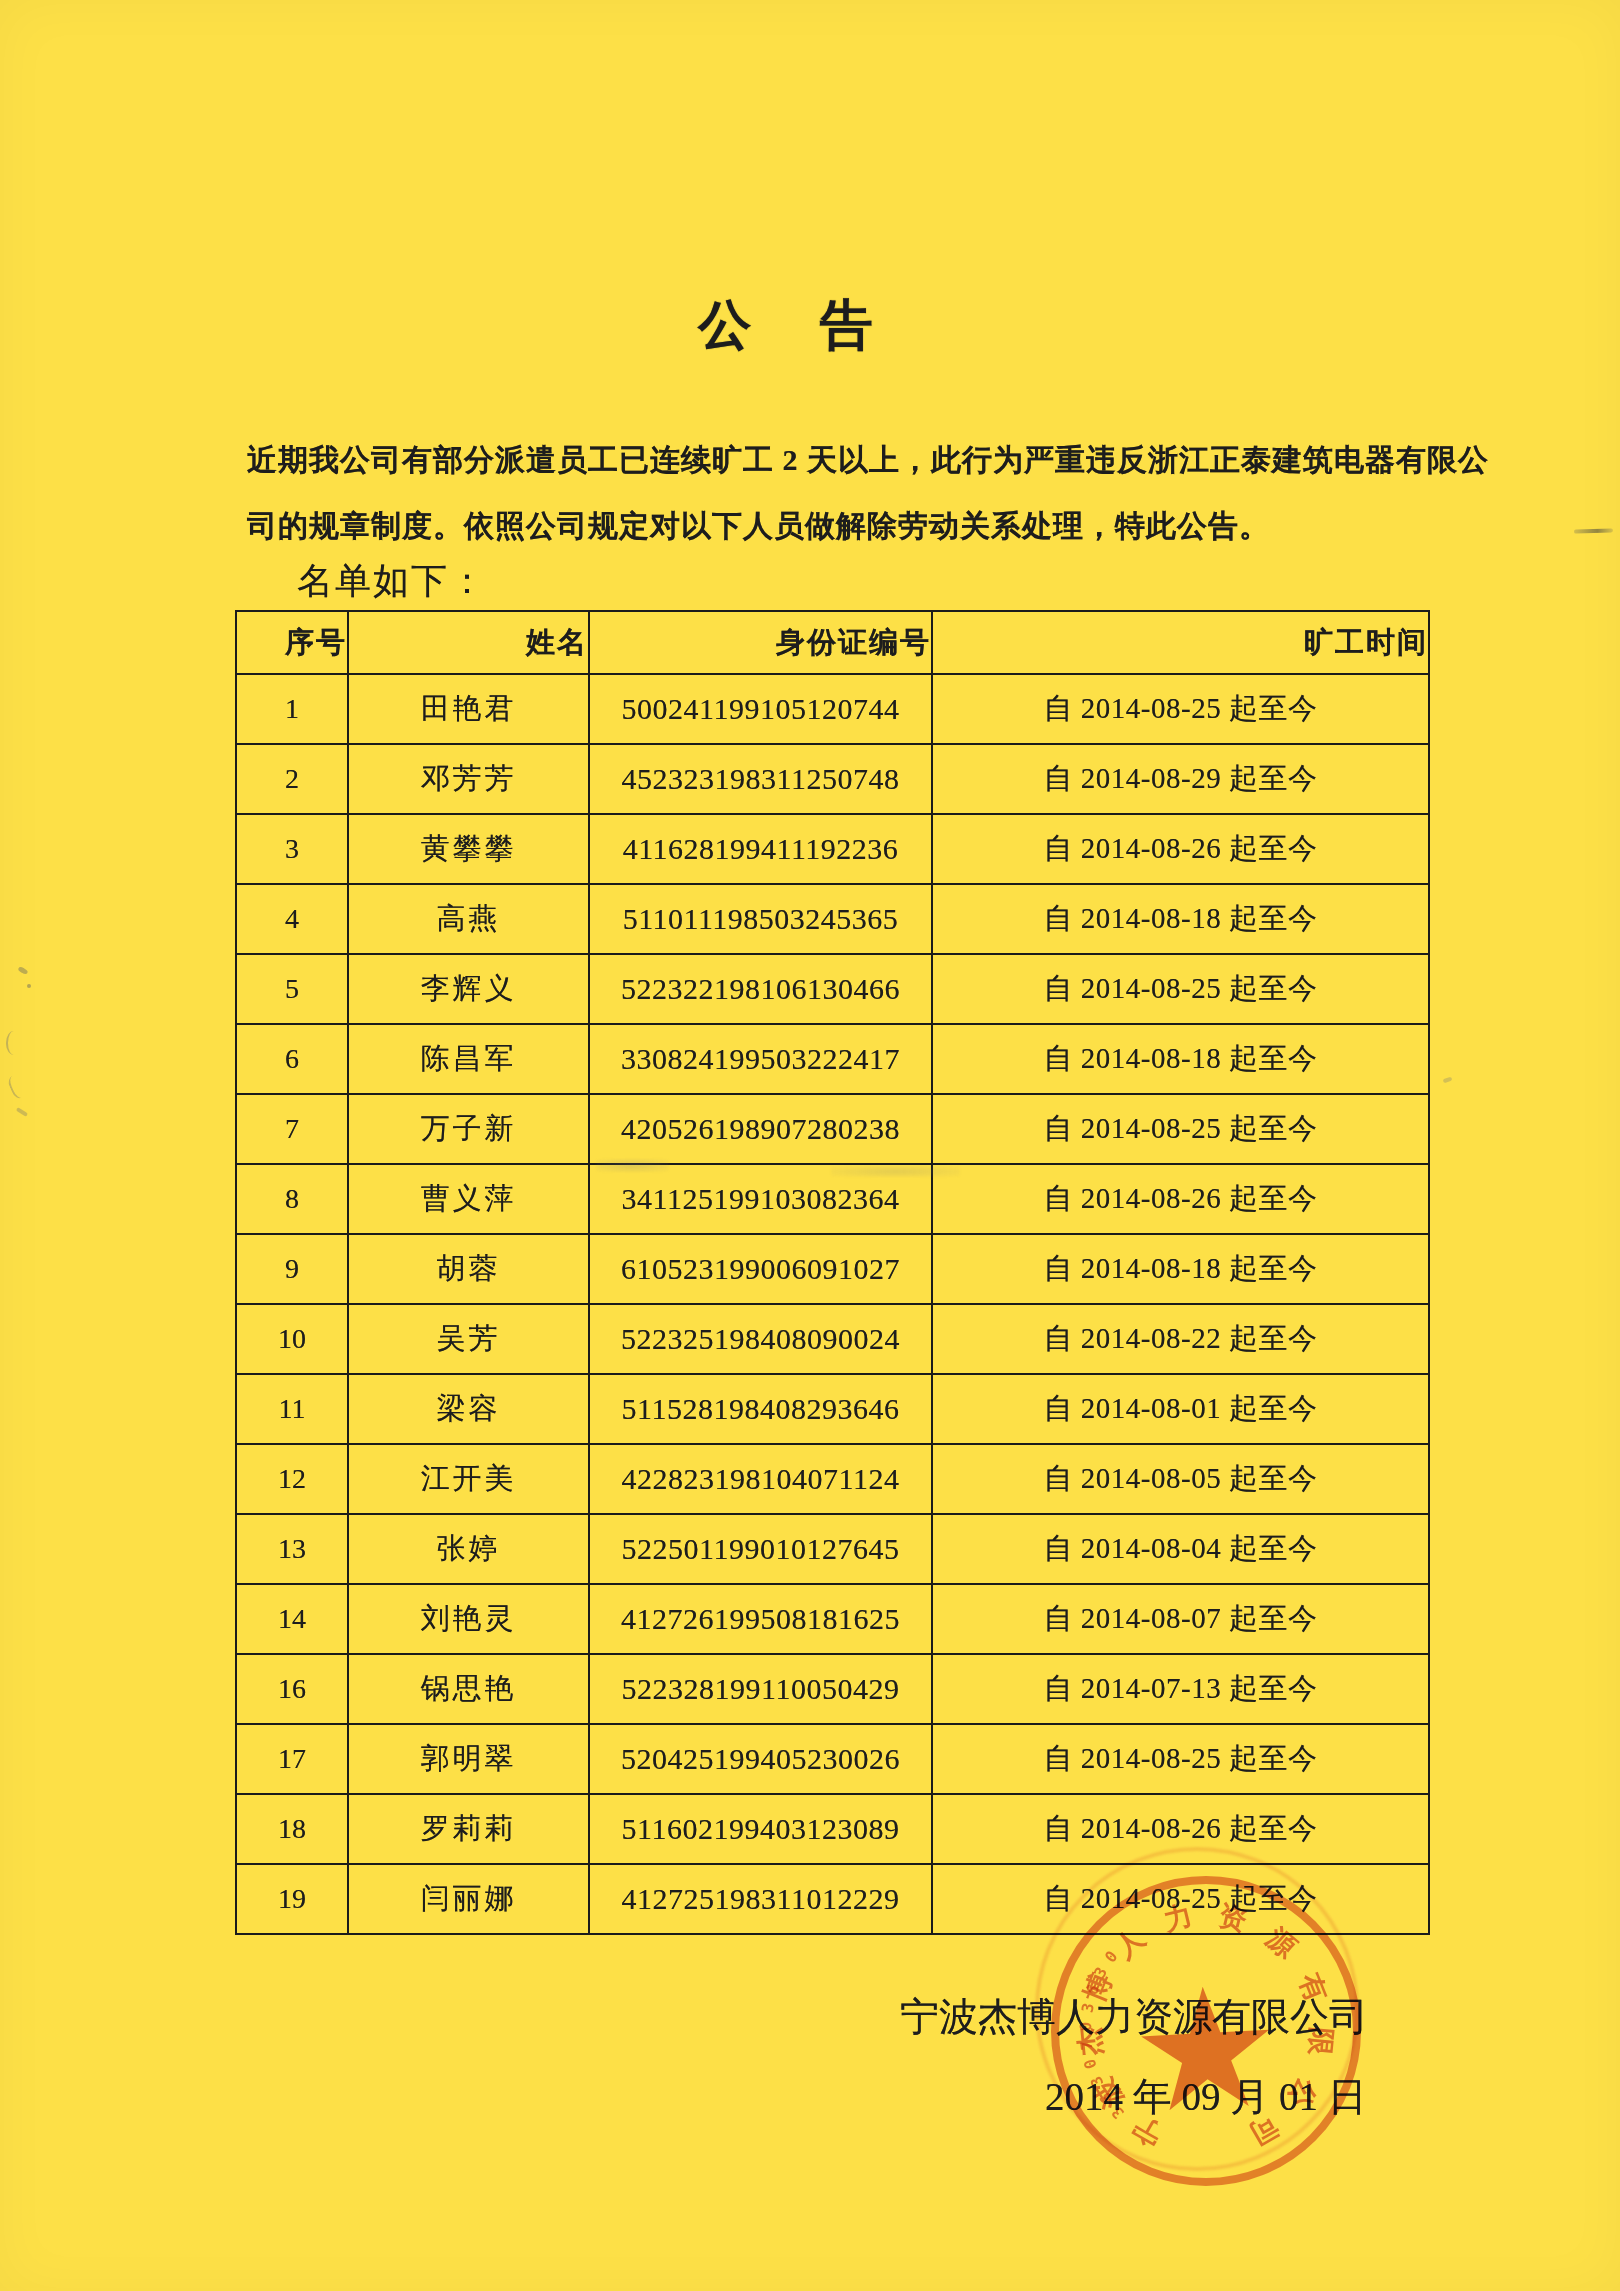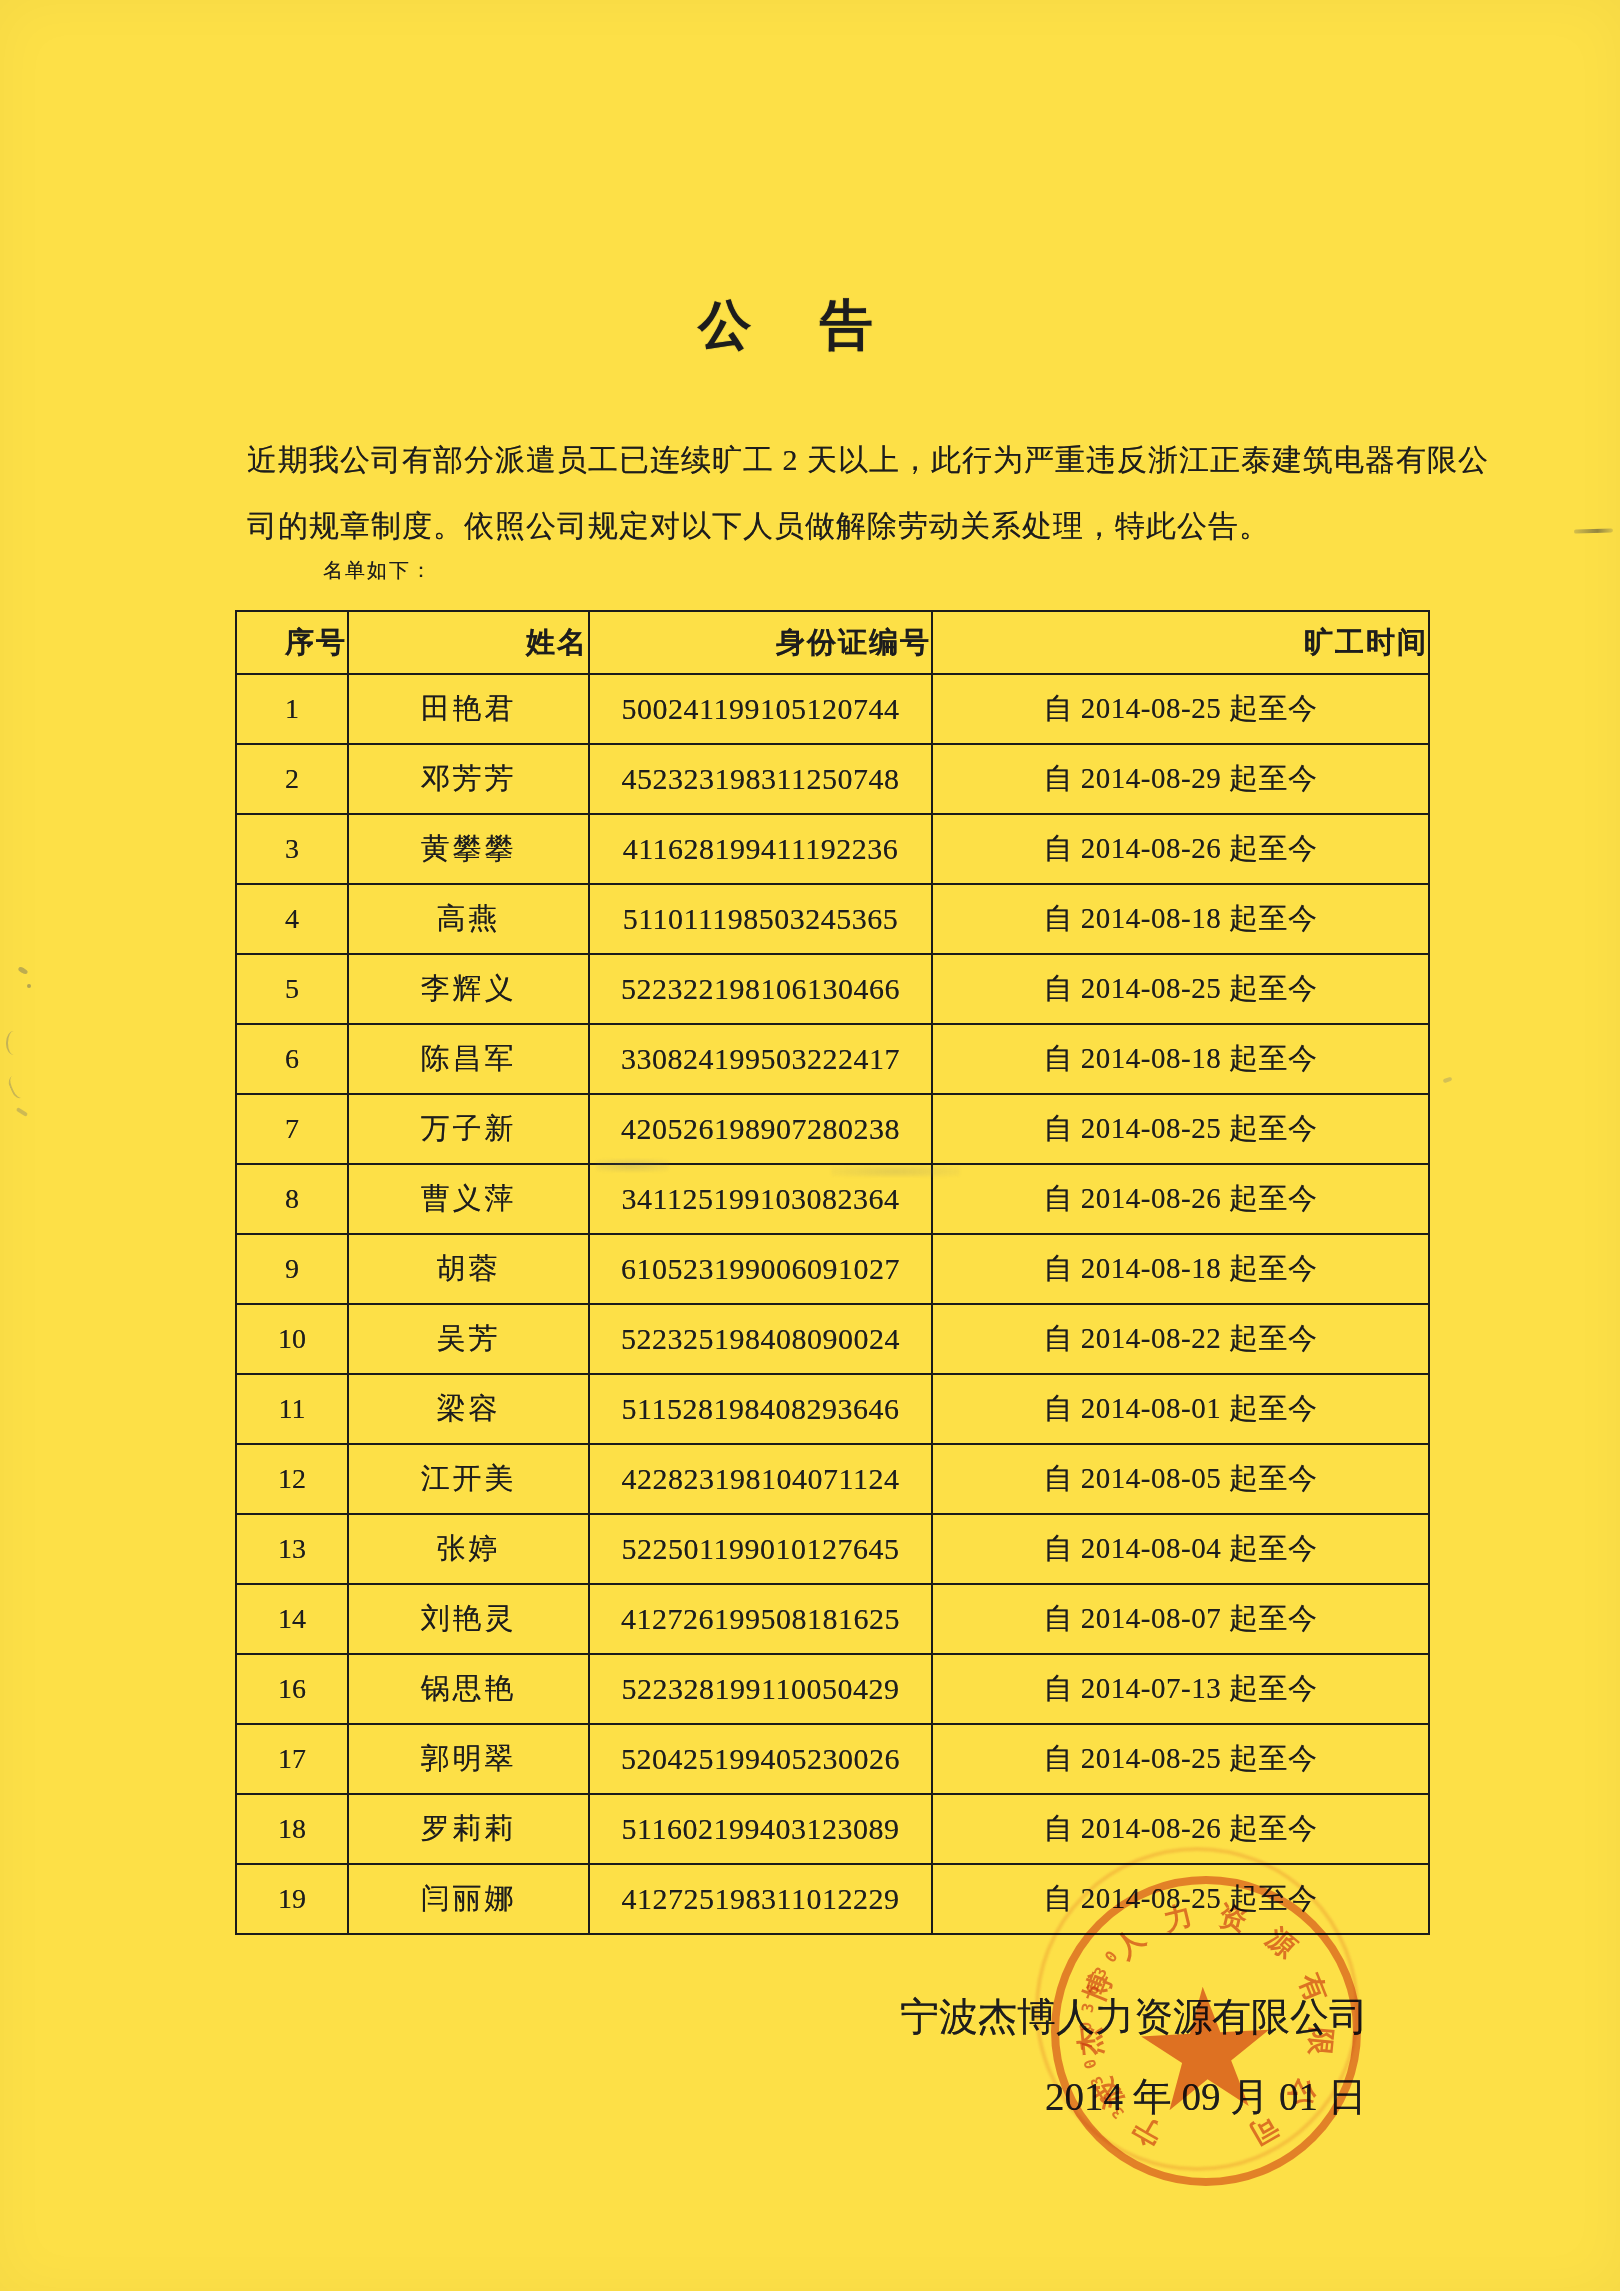--- a/index.html
+++ b/index.html
@@ -19,24 +19,24 @@
     font-size:53px; font-weight:bold; letter-spacing:7.8px;
     transform:translateX(-20.6px);
     text-shadow:0 0 1px rgba(20,20,20,0.7);
   }
   .intro {
     position:absolute; left:247px; top:427px; width:1157px;
     font-size:30px; line-height:66px;
     text-align:justify;
     text-shadow:0 0 0.6px rgba(25,25,25,0.6);
   }
-  .intro-line { white-space:nowrap; letter-spacing:1px; }
+  .intro-line { white-space:nowrap; letter-spacing:1px;font-weight:bold; }
   .list-label {
-    position:absolute; left:323px; top:557px;
-    font-size:20px; letter-spacing:2px;
+    position:absolute; left:297px; top:557px;
+    font-size:36px; letter-spacing:2px;
     text-shadow:0 0 0.6px rgba(25,25,25,0.6);
   }
   table.roster {
     position:absolute; left:235px; top:610px;
     width:1193px;
     border-collapse:collapse; table-layout:fixed;
     border:2.9px solid #161616;
     background:transparent;
   }
   table.roster th, table.roster td {

